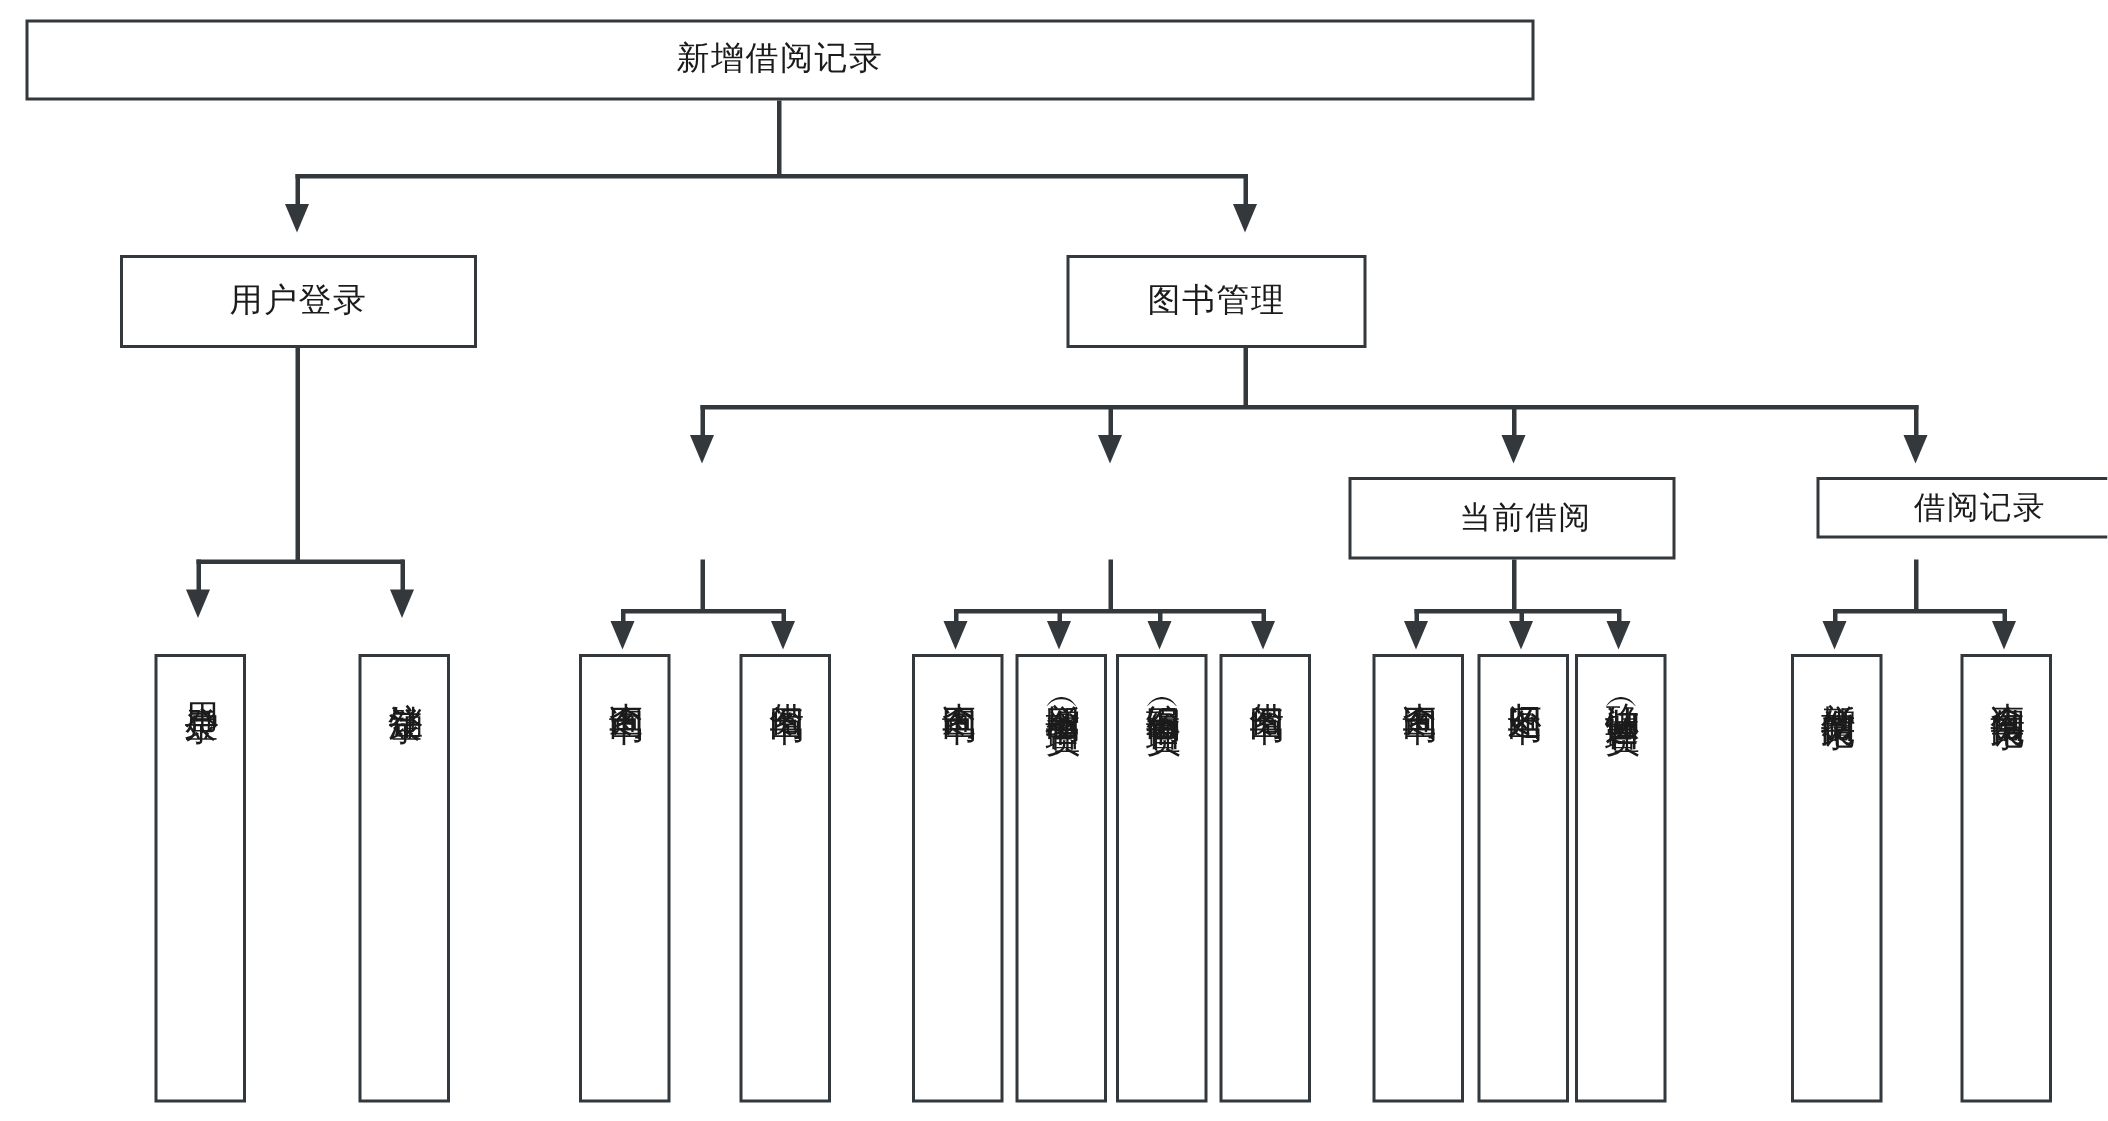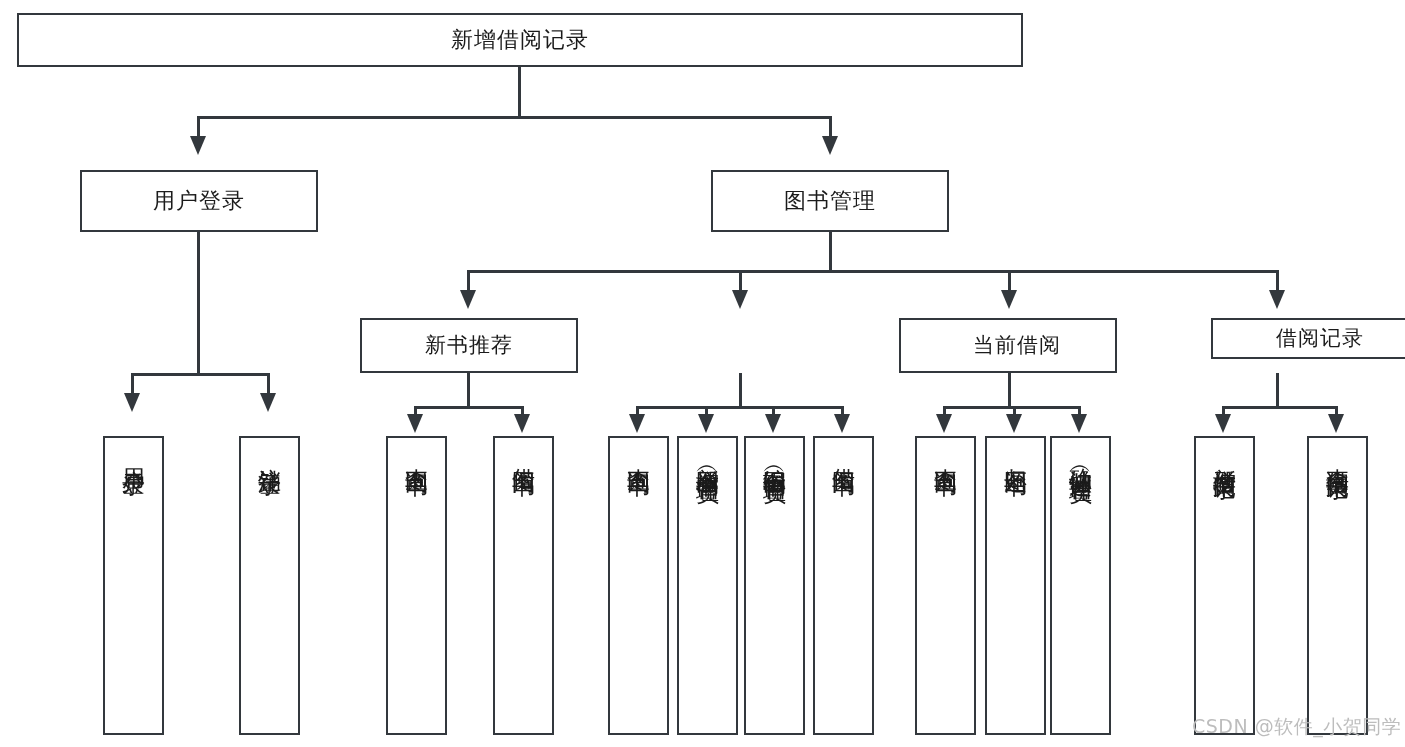--- a/index.html
+++ b/index.html
@@ -94,21 +94,21 @@
   <div class="hline" style="left:197px;top:116px;width:635px;height:3px;"></div>
 
   <div class="vline" style="left:197px;top:116px;width:3px;height:22px;"></div>
   <div class="arrow" style="left:190px;top:136px;"></div>
   <div class="vline" style="left:829px;top:116px;width:3px;height:22px;"></div>
   <div class="arrow" style="left:822px;top:136px;"></div>
 
   <div class="node l1" style="left:80px;top:170px;width:238px;height:62px;">
     <span class="label">用户登录</span>
   </div>
-  <div class="node l1" style="left:711px;top:170px;width:238px;height:62px;">
+  <div class="node l1" style="left:711px;top:170px;width:200px;height:62px;">
     <span class="label">图书管理</span>
   </div>
 
   <div class="vline" style="left:197px;top:232px;width:3px;height:143px;"></div>
   <div class="hline" style="left:131px;top:373px;width:138px;height:3px;"></div>
   <div class="vline" style="left:131px;top:373px;width:3px;height:22px;"></div>
   <div class="arrow" style="left:124px;top:393px;"></div>
   <div class="vline" style="left:267px;top:373px;width:3px;height:22px;"></div>
   <div class="arrow" style="left:260px;top:393px;"></div>
 
@@ -124,23 +124,20 @@
 
   <div class="vline" style="left:467px;top:270px;width:3px;height:22px;"></div>
   <div class="arrow" style="left:460px;top:290px;"></div>
   <div class="vline" style="left:739px;top:270px;width:3px;height:22px;"></div>
   <div class="arrow" style="left:732px;top:290px;"></div>
   <div class="vline" style="left:1008px;top:270px;width:3px;height:22px;"></div>
   <div class="arrow" style="left:1001px;top:290px;"></div>
   <div class="vline" style="left:1276px;top:270px;width:3px;height:22px;"></div>
   <div class="arrow" style="left:1269px;top:290px;"></div>
 
-  <div class="node l2" style="left:360px;top:318px;width:218px;height:55px;">
-    <span class="label">新书推荐</span>
-  </div>
   <div class="node l2" style="left:899px;top:318px;width:218px;height:55px;padding-left:18px;">
     <span class="label">当前借阅</span>
   </div>
   <div class="node l2" style="left:1211px;top:318px;width:218px;height:41px;">
     <span class="label">借阅记录</span>
   </div>
 
   <div class="vline" style="left:467px;top:373px;width:3px;height:35px;"></div>
   <div class="hline" style="left:414px;top:406px;width:110px;height:3px;"></div>
   <div class="vline" style="left:414px;top:406px;width:3px;height:10px;"></div>
@@ -205,15 +202,14 @@
   <div class="vline" style="left:1335px;top:406px;width:3px;height:10px;"></div>
   <div class="arrow" style="left:1328px;top:414px;"></div>
 
   <div class="node vertical" style="left:1194px;top:436px;width:61px;height:299px;">
     <span class="label">新增借阅记录</span>
   </div>
   <div class="node vertical" style="left:1307px;top:436px;width:61px;height:299px;">
     <span class="label">查询借阅记录</span>
   </div>
 
-  <div id="watermark" style="left:1192px;top:714px;">CSDN @软件_小贺同学</div>
 
 </div>
 
 </body></html>

